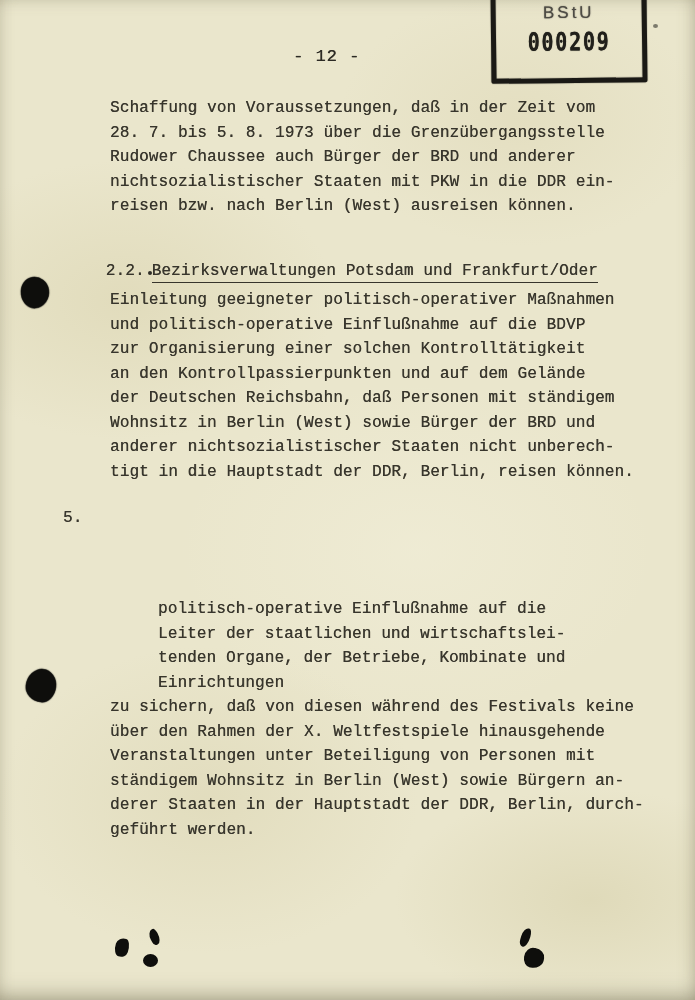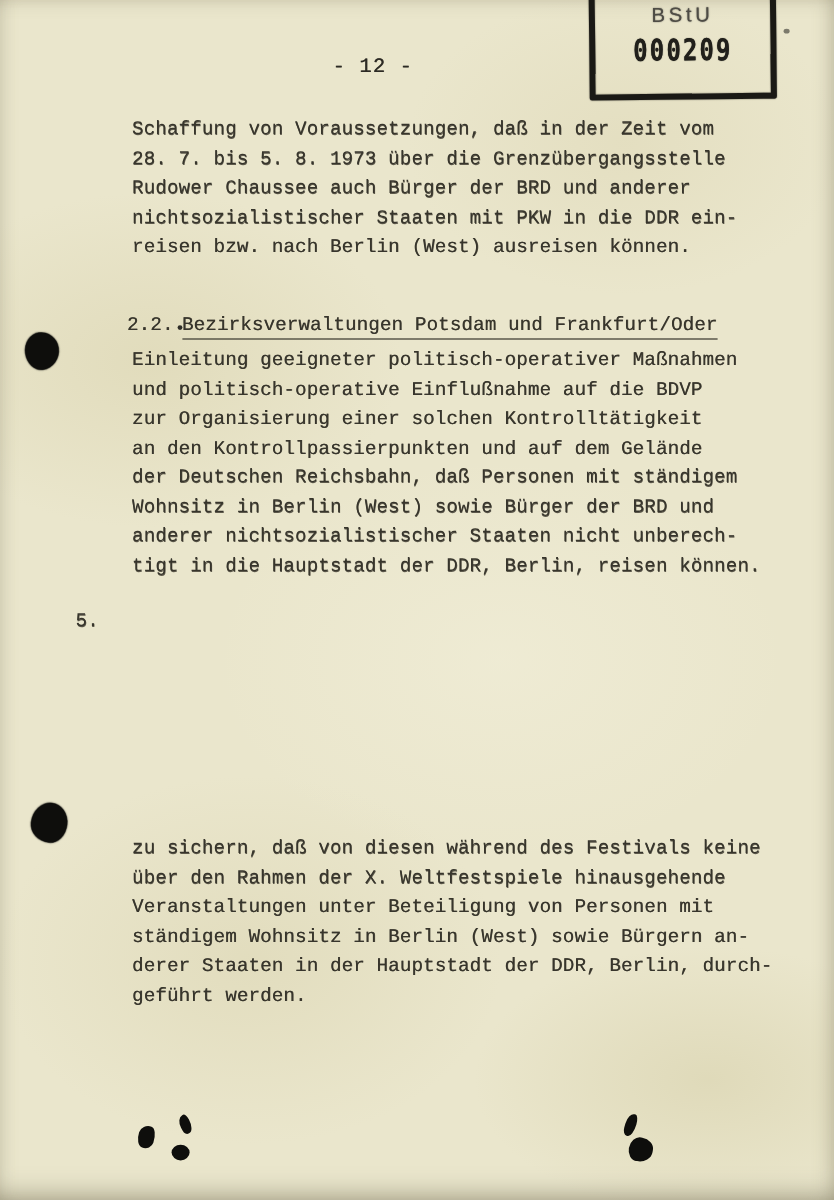--- a/index.html
+++ b/index.html
@@ -30,21 +30,21 @@
     position: absolute;
     white-space: pre;
     font-size: 16px;
     line-height: 24.5px;
     letter-spacing: 0.1px;
     text-shadow: 0.3px 0.3px 0.4px rgba(45,42,32,0.75);
   }
 
   .page-number {
     position: absolute;
-    left: 277px; top: 47px;
+    left: 293px; top: 47px;
     font-size: 17px;
     letter-spacing: 1px;
     color: #2c2a24;
     text-shadow: 0.4px 0.4px 0.5px rgba(40,38,30,0.8);
   }
 
   .stamp {
     position: absolute;
     left: 491px; top: -10px;
     width: 146px; height: 83px;
@@ -137,20 +137,24 @@
   <div class="typed p-43body">Einleitung geeigneter politisch-operativer Maßnahmen
 und politisch-operative Einflußnahme auf die BDVP
 zur Organisierung einer solchen Kontrolltätigkeit
 an den Kontrollpassierpunkten und auf dem Gelände
 der Deutschen Reichsbahn, daß Personen mit ständigem
 Wohnsitz in Berlin (West) sowie Bürger der BRD und
 anderer nichtsozialistischer Staaten nicht unberech-
 tigt in die Hauptstadt der DDR, Berlin, reisen können.</div>
 
   <div class="typed s5-num">5.</div>
+  <div class="typed p-5indent">politisch-operative Einflußnahme auf die
+Leiter der staatlichen und wirtschaftslei-
+tenden Organe, der Betriebe, Kombinate und
+Einrichtungen</div>
   <div class="typed p-5close">zu sichern, daß von diesen während des Festivals keine
 über den Rahmen der X. Weltfestspiele hinausgehende
 Veranstaltungen unter Beteiligung von Personen mit
 ständigem Wohnsitz in Berlin (West) sowie Bürgern an-
 derer Staaten in der Hauptstadt der DDR, Berlin, durch-
 geführt werden.</div>
 
   <div class="ink-blot blot-1"></div>
   <div class="ink-blot blot-2"></div>
 

